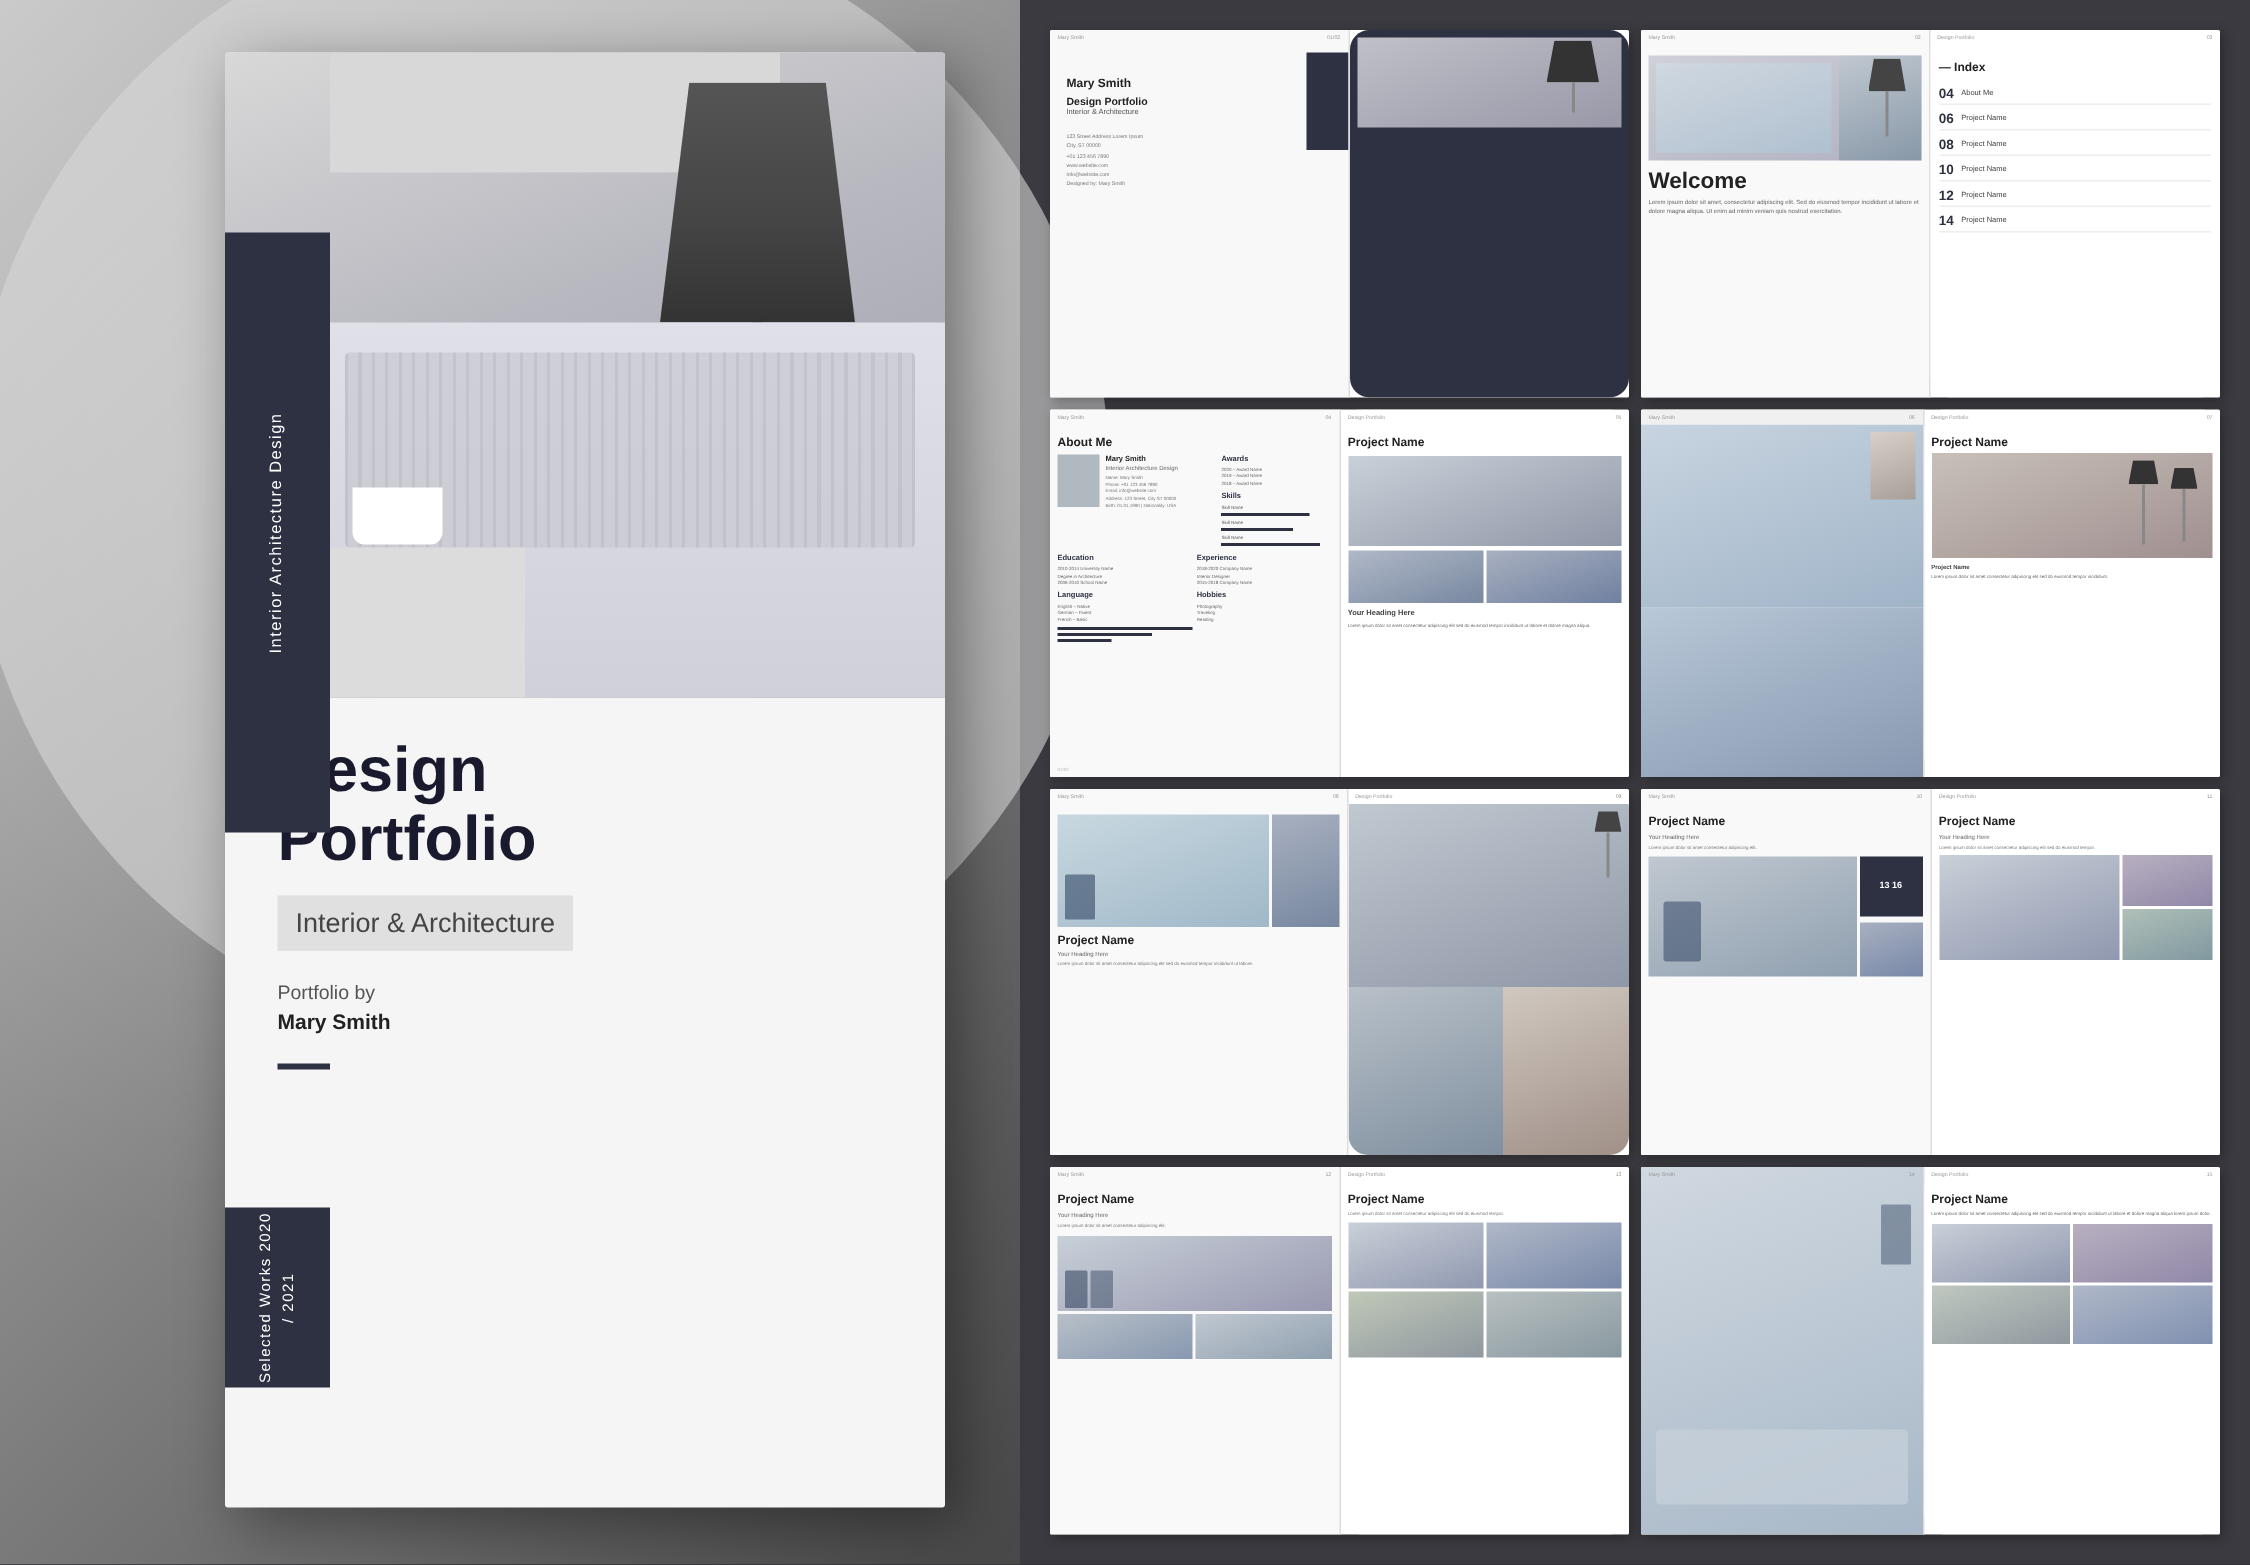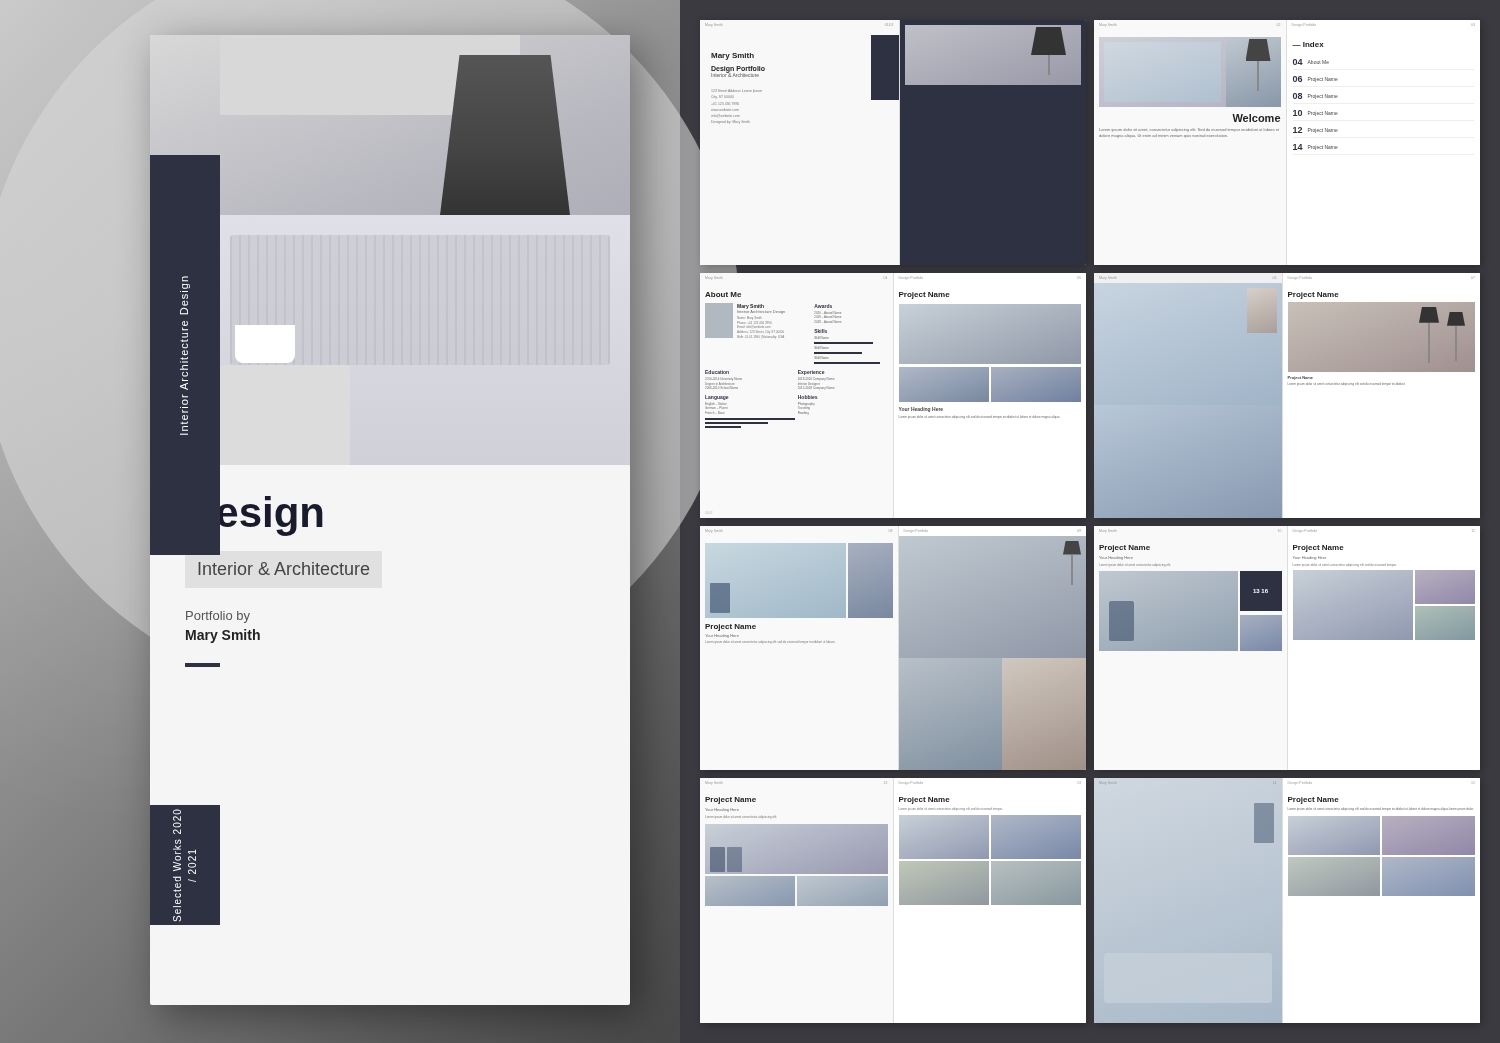--- a/index.html
+++ b/index.html
@@ -155,21 +155,21 @@
       box-shadow: 2px 2px 8px rgba(0,0,0,0.3);
       position: relative;
     }
 
     .spread-page {
       flex: 1;
       position: relative;
       overflow: hidden;
       border-right: 0.5px solid #ddd;
     }
-    .spread-page:last-child { border-right: none; }
+    .spread-page:last-child { border-right: none; border-radius: 13px; }
 
     
     .spread1-left {
       background: #f8f8f8;
       padding: 6px;
     }
     .s1l-name { font-size: 8px; font-weight: 700; color: #222; margin-top: 25px; margin-left: 5px; }
     .s1l-dark { width: 28px; height: 65px; background: #2d3142; position: absolute; right: 0; top: 15px; }
     .s1l-portfolio { font-size: 7px; font-weight: 700; color: #222; margin-top: 5px; margin-left: 5px; }
     .s1l-interior { font-size: 5px; color: #555; margin-left: 5px; }
@@ -205,21 +205,21 @@
       position: relative;
       overflow: hidden;
     }
     .s2l-lamp-mini {
       position: absolute; right: 10px; top: 2px;
       width: 25px; height: 60px;
       display: flex; flex-direction: column; align-items: center;
     }
     .s2l-shade { width: 25px; height: 22px; background: #444; clip-path: polygon(15% 0%, 85% 0%, 100% 100%, 0% 100%); }
     .s2l-stem2 { width: 2px; height: 30px; background: #888; }
-    .s2l-welcome-text { font-size: 11px; font-weight: 700; color: #222; margin-top: 3px; text-align: right; }
+    .s2l-welcome-text { font-size: 15px; font-weight: 700; color: #222; margin-top: 3px; }
     .s2l-body-text { font-size: 4px; color: #666; line-height: 1.5; margin-top: 3px; }
     .s2r-title { font-size: 8px; font-weight: 700; color: #222; margin-bottom: 8px; }
     .s3l-title { font-size: 8px; font-weight: 700; color: #222; margin-bottom: 4px; }
     .s3l-profile-row { display: flex; gap: 4px; margin-bottom: 5px; }
     .s3l-avatar { width: 28px; height: 35px; background: #b0b8c0; flex-shrink: 0; }
     .s3l-info-block { flex: 1; }
     .s3l-name-sm { font-size: 5px; font-weight: 700; color: #222; }
     .s3l-role-sm { font-size: 4px; color: #666; }
     .s3l-detail { font-size: 3px; color: #777; margin-top: 2px; line-height: 1.6; }
     .s3l-section-grid { display: grid; grid-template-columns: 1fr 1fr; gap: 3px; margin-top: 3px; }
@@ -301,20 +301,21 @@
     </div>
   </div>
 
   <div class="cover-dark-strip">
     <div class="cover-vertical-text">Interior Architecture Design</div>
   </div>
 
   <div class="cover-content">
     <div class="cover-title">
       <span>Design</span><br>
+      <span>Portfolio</span>
     </div>
     <div class="cover-subtitle-bar">
       <span class="cover-subtitle">Interior &amp; Architecture</span>
     </div>
     <br>
     <div class="cover-presented">Portfolio by</div>
     <div class="cover-name">Mary Smith</div>
     <div class="cover-dash"></div>
   </div>
 

